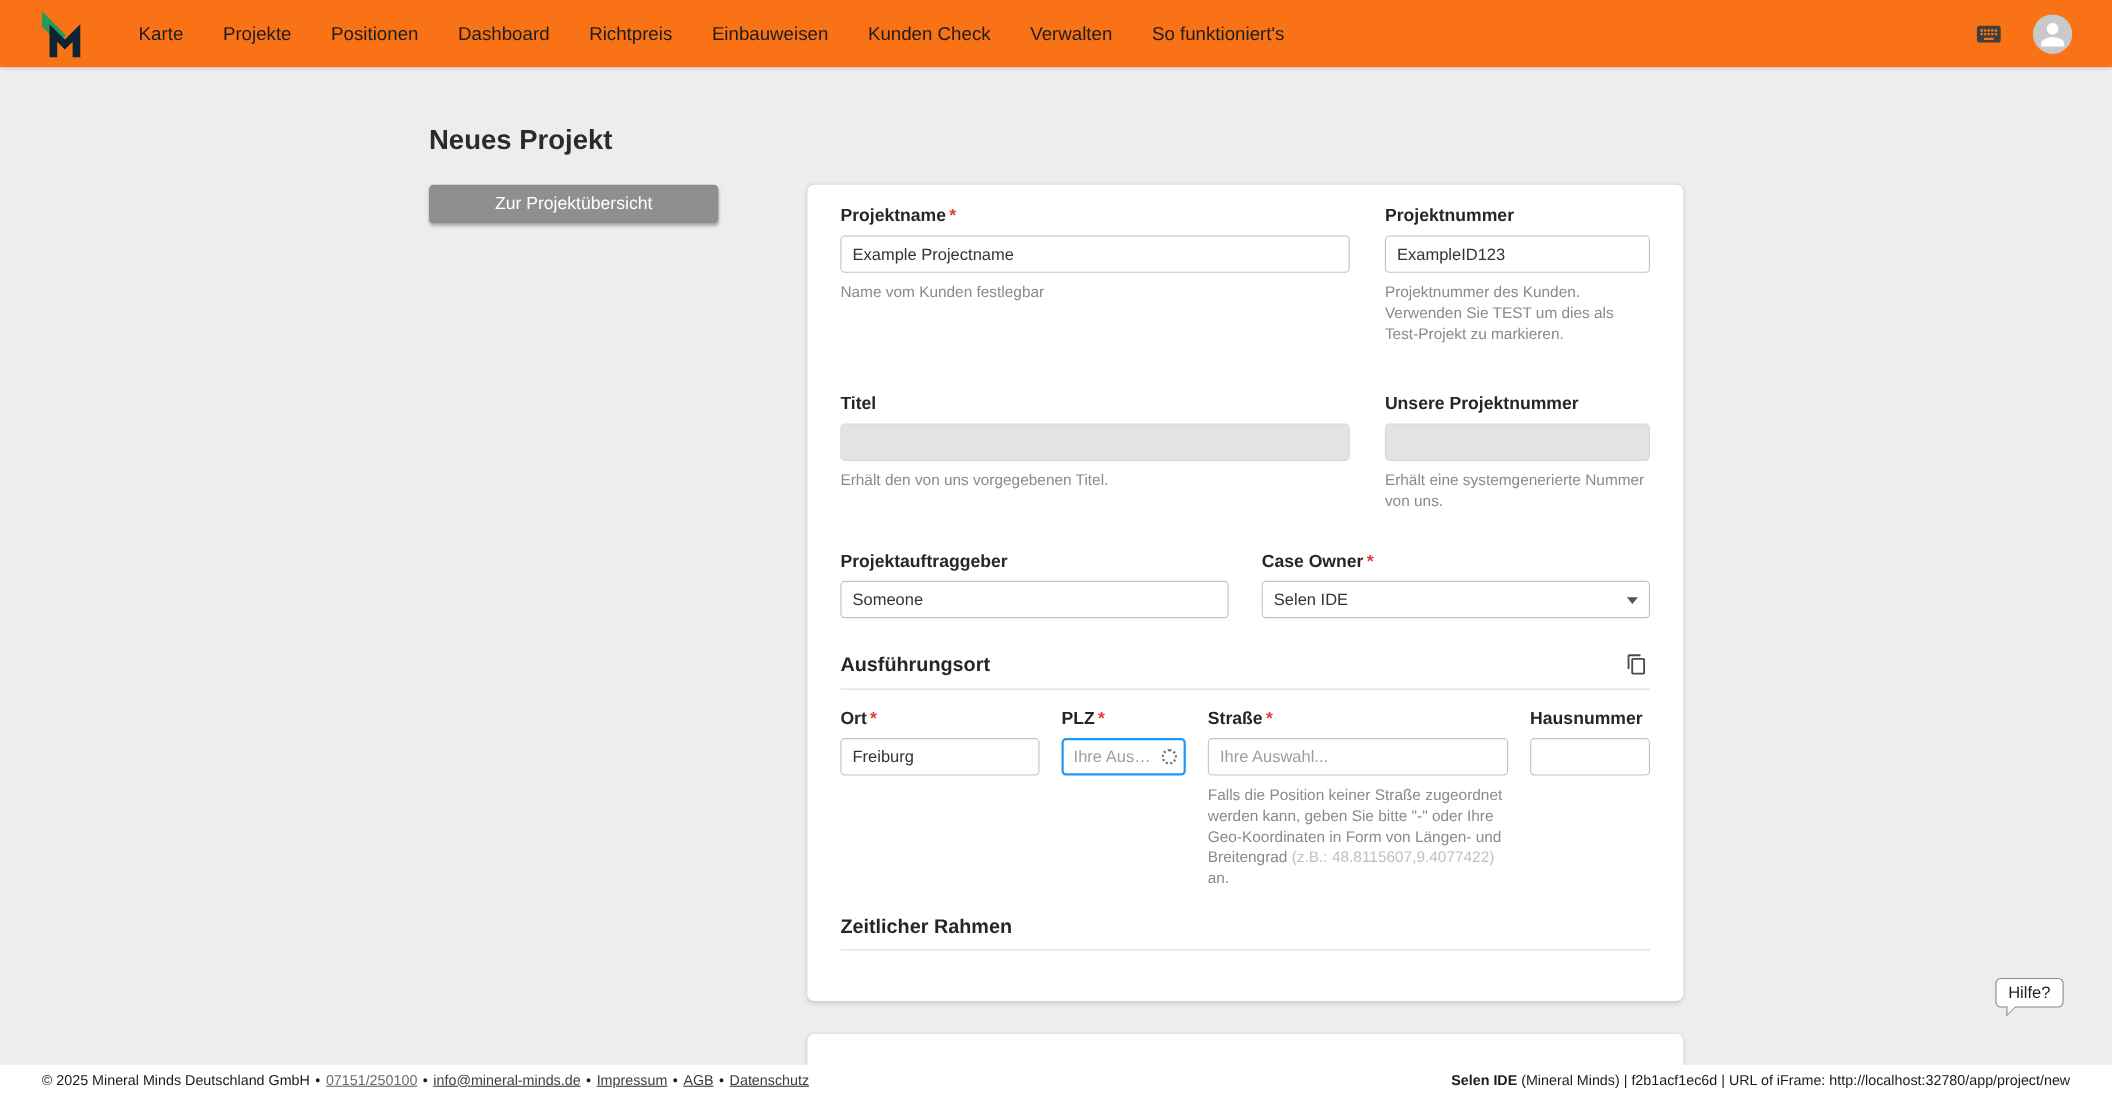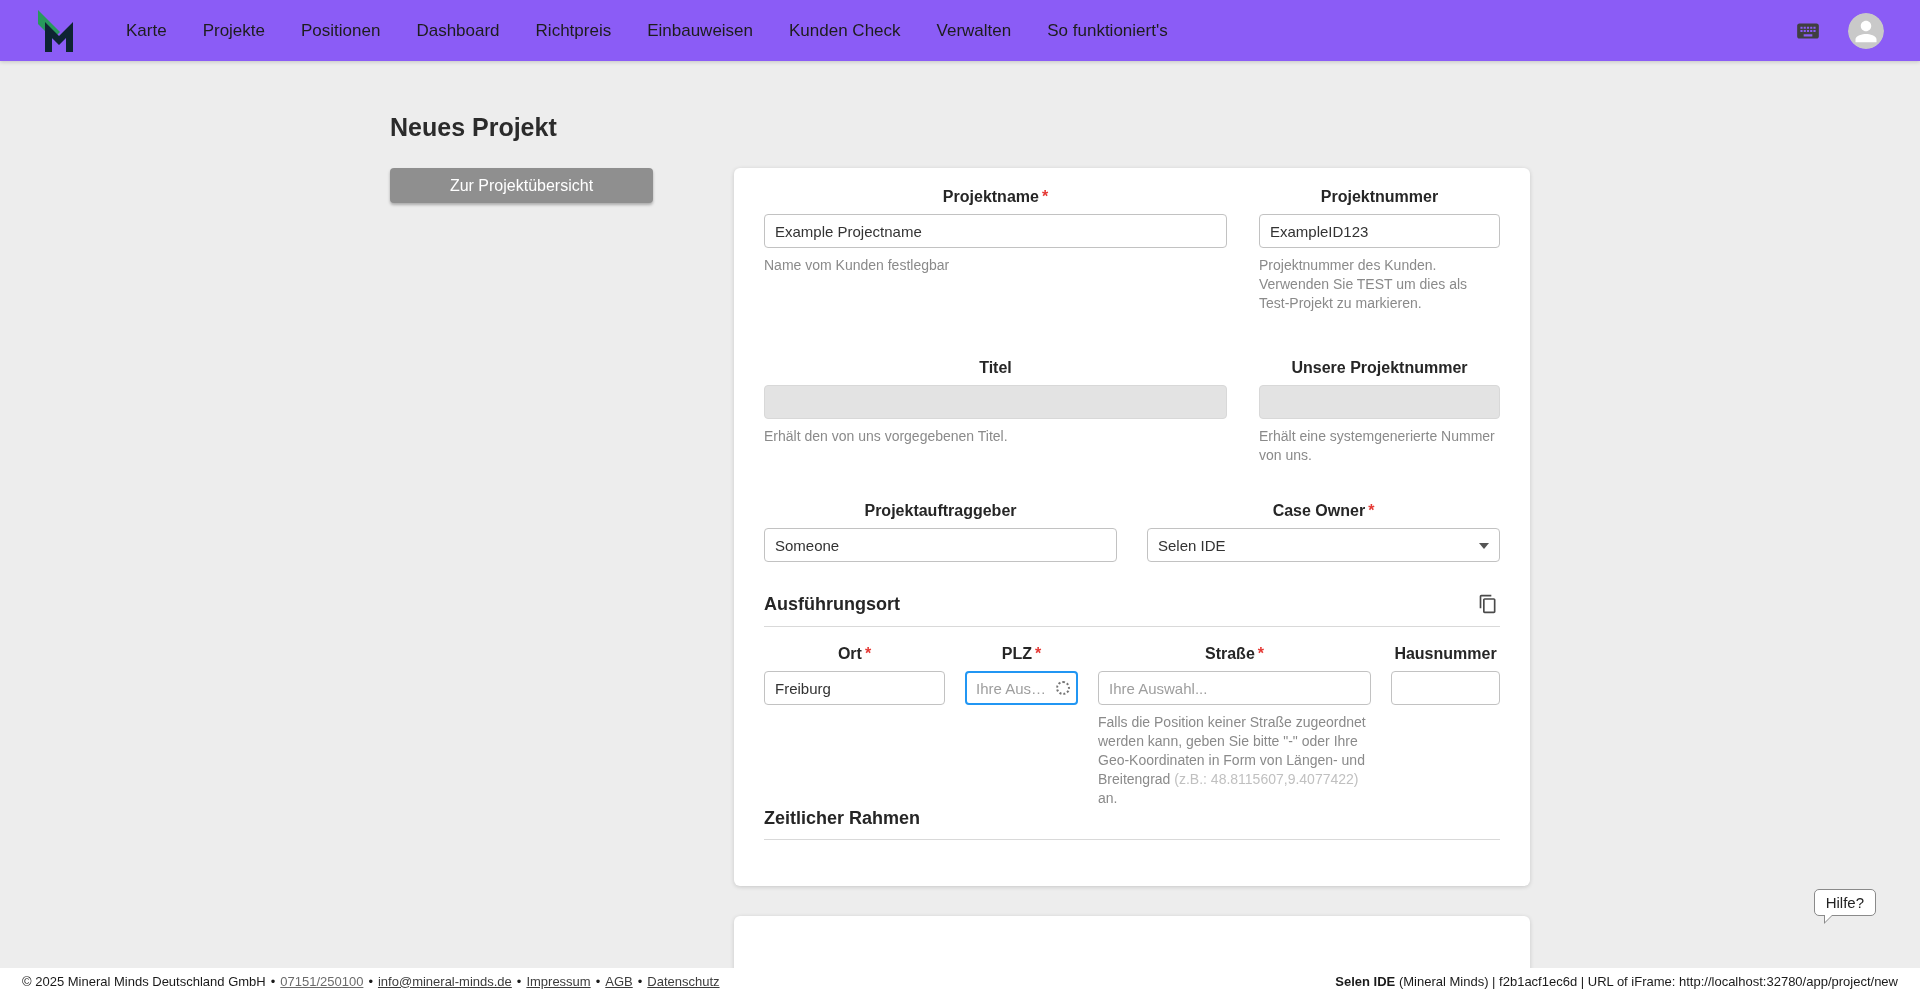--- a/index.html
+++ b/index.html
@@ -7,21 +7,21 @@
   body {
     font-family:"Liberation Sans", sans-serif;
     background:#ededed;
     overflow:hidden;
     position:relative;
     color:#262626;
   }
 
   
   .navbar {
-    height:61px; background:#8b5cf6;
+    height:61px; background:#f97316;
     display:flex; align-items:center;
     padding:0 36px;
     box-shadow:0 1px 4px rgba(0,0,0,0.18);
     position:relative; z-index:5;
   }
   .logo { width:46px; height:44px; margin-right:44px; cursor:pointer; display:flex; align-items:center; }
   .nav-links { display:flex; gap:36px; align-items:center; flex:1; }
   .nav-link { font-size:17px; color:#1d1d1d; cursor:pointer; white-space:nowrap; }
   .nav-right { display:flex; align-items:center; gap:22px; margin-left:auto; }
   .nav-icon { cursor:pointer; display:flex; align-items:center; }
@@ -51,23 +51,23 @@
   .card + .card { margin-top:30px; }
   .card2 { height:240px; }
 
   
   .grid-2a { display:grid; grid-template-columns:1fr 241px; gap:32px; }
   .grid-2b { display:grid; grid-template-columns:1fr 1fr; gap:30px; }
   .grid-4  { display:grid; grid-template-columns:181px 113px 1fr 109px; gap:20px; }
   .row1 { margin-bottom:46px; }
   .row2 { margin-bottom:38px; }
   .row3 { margin-bottom:30px; }
-  .row4 { }
-
-  .field-label { display:block; font-size:16px; font-weight:700; color:#262626; margin-bottom:8px;text-align:center; }
+  .row4 { margin-bottom:24px; }
+
+  .field-label { display:block; font-size:16px; font-weight:700; color:#262626; margin-bottom:8px; }
   .req { color:#e53935; margin-left:3px; font-weight:700; }
 
   .text-input {
     width:100%; height:34px;
     border:1px solid #c2c2c2; border-radius:4px;
     padding:0 10px; font-size:15px; color:#333;
     background:#fff; font-family:inherit;
     text-overflow:ellipsis;
   }
   .text-input::placeholder { color:#9e9e9e; text-overflow:ellipsis; }
@@ -118,21 +118,21 @@
   .help-bubble::after {
     content:""; position:absolute; left:10px; bottom:-7px;
     border-top:8px solid #fff; border-right:8px solid transparent;
   }
 
   
   .footer {
     position:absolute; left:0; right:0; bottom:0; height:26px;
     background:#ffffff;
     display:flex; align-items:center; justify-content:space-between;
-    padding:0 22px; font-size:13px; color:#1a1a1a;
+    padding:0 38px; font-size:13px; color:#1a1a1a;
     z-index:10;
   }
   .footer-left { display:flex; align-items:center; gap:5px; }
   .sep { color:#1a1a1a; }
   .flink { text-decoration:underline; color:#3c3c3c; cursor:pointer; }
   .flink.dim { color:#6b6b6b; }
   .footer-right { white-space:nowrap; }
   .bold { font-weight:700; }
 </style>
 </head>

